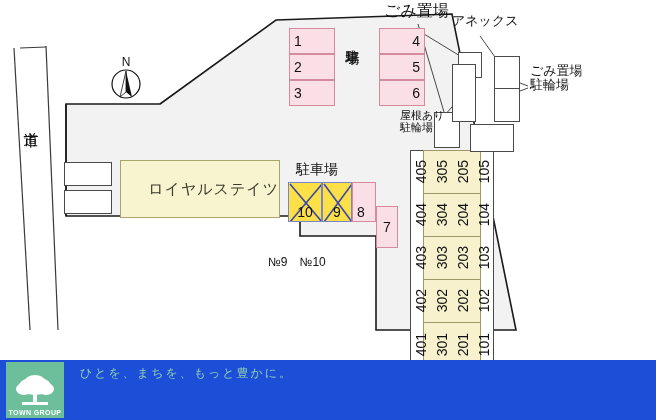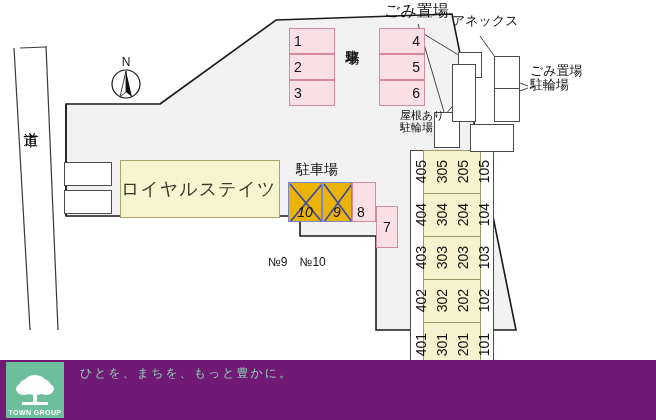--- a/index.html
+++ b/index.html
@@ -49,46 +49,45 @@
     font-size:14px;
     display:flex;
     align-items:center;
   }
   .stall.left-num{justify-content:flex-start;padding-left:4px;}
   .stall.right-num{justify-content:flex-end;padding-right:4px;}
   .stall.center-num{justify-content:center;}
   
   .stall-x{
     position:absolute;
-    background:#eab308;
+    background:#fde047;
     border:1px solid #7a86c8;
     box-sizing:border-box;
     color:#111;
     font-size:14px;
     display:flex;
     align-items:flex-end;
     justify-content:center;
     padding-bottom:1px;
     overflow:hidden;
-    font-style:italic;
   }
   .stall-x svg{position:absolute;left:0;top:0;}
   .stall-x span{position:relative;z-index:2;}
   
   .bld-annex{
     position:absolute;
     background:#f7f4cf;
     border:1px solid #a9a46a;
     box-sizing:border-box;
     display:flex;
     flex-direction:column;
-    align-items:flex-start;
+    align-items:flex-end;
     justify-content:center;
     color:#3a3a2a;
-    font-size:18px;
+    font-size:15px;
     line-height:1.35;
     letter-spacing:1px;
   }
   .white-box{
     position:absolute;
     background:#ffffff;
     border:1px solid #4a4a4a;
     box-sizing:border-box;
   }
   .unit-cell{
@@ -120,21 +119,21 @@
     color:#111;
     line-height:1.35;
     white-space:nowrap;
   }
   
   #compass{position:absolute;}
   
   #footer{
     position:absolute;
     left:0;top:360px;width:656px;height:60px;
-    background:#701a75;
+    background:#1d4ed8;
   }
   #logo-mark{
     position:absolute;
     left:6px;top:2px;
     width:58px;height:56px;
     background:#6dbf9c;
     display:flex;
     flex-direction:column;
     align-items:center;
     justify-content:flex-end;

